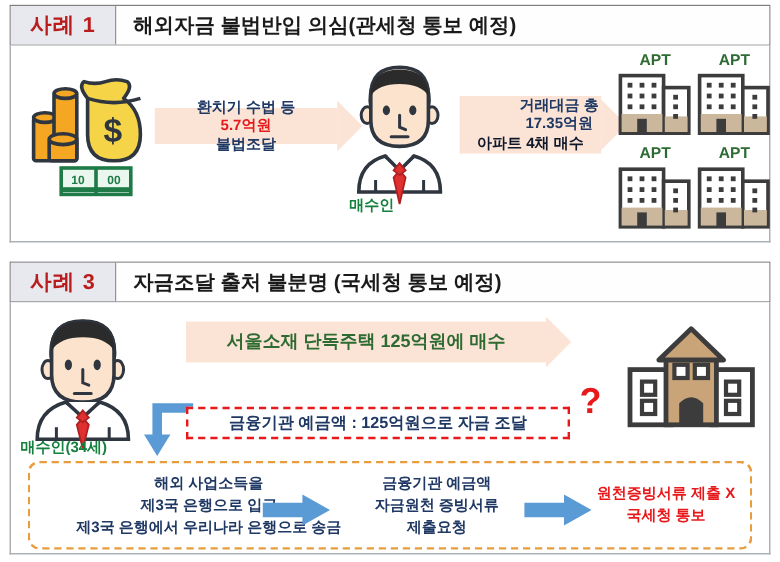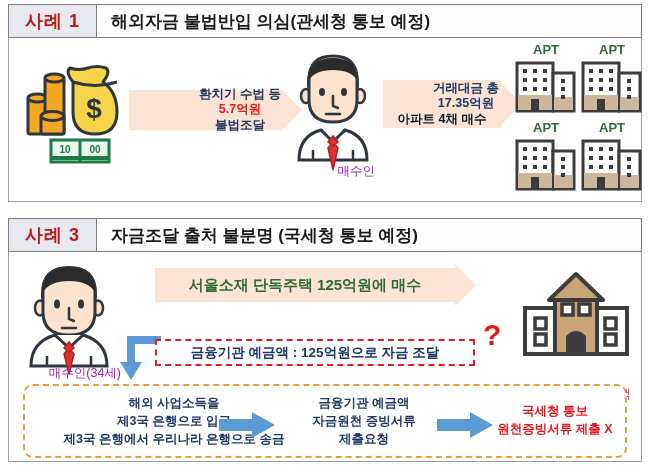--- a/index.html
+++ b/index.html
@@ -41,22 +41,22 @@
   .case-body {
     border: 1px solid #9aa0a6;
     border-top: none;
     background: #ffffff;
     position: relative;
     height: calc(100% - 34px);
   }
 
   .fig-label {
     position: absolute;
-    font-size: 12.5px; font-weight: normal; color: #a21caf;
-    text-align: right; white-space: nowrap;
+    font-size: 12.5px; font-weight: bold; color: #15803d;
+    text-align: left; white-space: nowrap;
   }
 
   
   .banner {
     position: absolute;
     background: #fbe4d5;
     display: flex; align-items: center; justify-content: center;
     text-align: center; line-height: 1.25;
   }
   .banner::after {
@@ -142,21 +142,21 @@
           <g>
             <rect x="30" y="84" width="58" height="22" fill="#eaf7ee" stroke="#1e7a46" stroke-width="3"></rect>
             <line x1="59" y1="84" x2="59" y2="106" stroke="#1e7a46" stroke-width="3"></line>
             <rect x="30" y="100" width="58" height="4" fill="#1e7a46"></rect>
             <text x="44" y="97" font-size="10" font-weight="bold" fill="#1e7a46" text-anchor="middle" font-family="'Liberation Sans',sans-serif">10</text>
             <text x="74" y="97" font-size="10" font-weight="bold" fill="#1e7a46" text-anchor="middle" font-family="'Liberation Sans',sans-serif">00</text>
           </g>
         </svg>
       </div>
 
-      <div class="banner" style="left:120px;top:52px;width:152px;height:40px;justify-content:flex-end;">
+      <div class="banner" style="left:120px;top:52px;width:152px;height:30px;">
         <span style="font-size:12.5px;font-weight:bold;color:#1f3864;">환치기 수법 등 <span style="color: rgb(232, 25, 27);">5.7억원</span> 불법조달</span>
       </div>
 
       <div style="position:absolute;left:282px;top:12px;width:84px;height:110px;">
         <svg width="84" height="110" viewBox="0 0 84 110">
 
           <path d="M16 34 q0 -28 26 -28 q26 0 26 28 q0 5 -2 8 q-4 -14 -24 -14 q-20 0 -24 14 q-2 -3 -2 -8z" fill="#2b2b2b"></path>
 
           <ellipse cx="15" cy="46" rx="5" ry="7" fill="#fbe3cd" stroke="#2f3640" stroke-width="2.5"></ellipse>
           <ellipse cx="69" cy="46" rx="5" ry="7" fill="#fbe3cd" stroke="#2f3640" stroke-width="2.5"></ellipse>
@@ -385,22 +385,22 @@
           <div>제출요청</div>
         </div>
 
         <div class="bluearrow" style="left:412px;top:26px;">
           <svg width="56" height="26" viewBox="0 0 56 26">
             <path d="M0 7 L33 7 L33 0 L56 13 L33 26 L33 19 L0 19 Z" fill="#5b9bd5"></path>
           </svg>
         </div>
 
         <div class="flowcol redcol" style="left:460px;top:16px;width:140px;">
+          <div>원천증빙서류 제출 X</div>
           <div>국세청 통보</div>
-          <div>원천증빙서류 제출 X</div>
         </div>
 
       </div>
 
     </div>
   </div>
 
 </div>
 
 </body></html>

